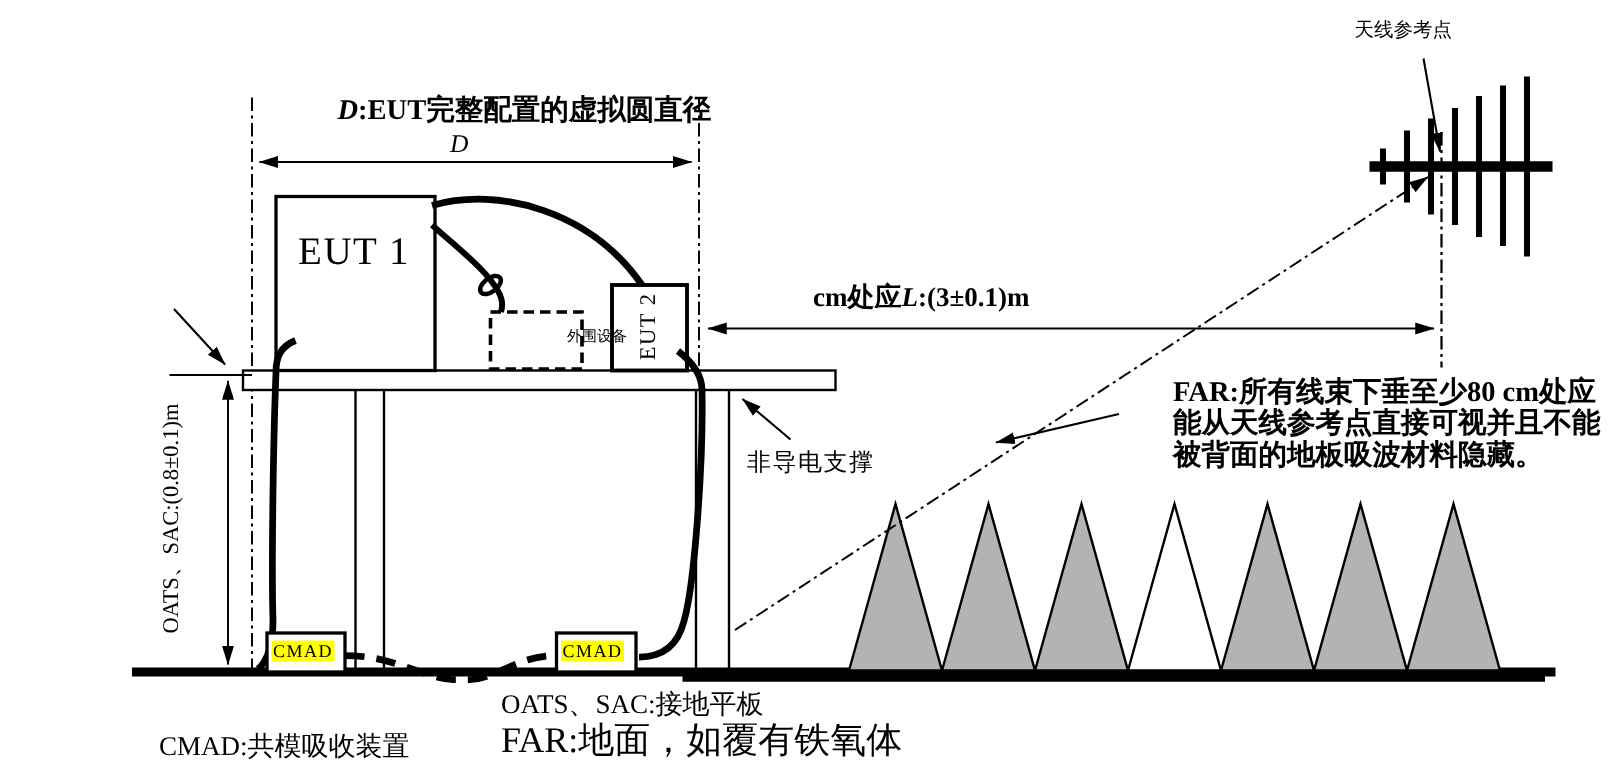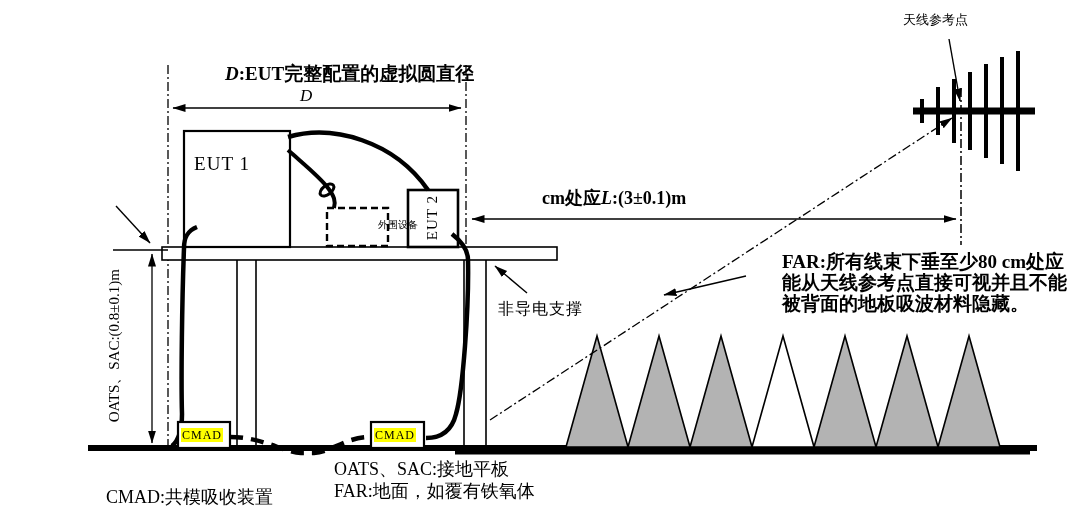--- a/index.html
+++ b/index.html
@@ -93,21 +93,21 @@
     <line x1="949" y1="39" x2="960" y2="101" stroke="#000" stroke-width="1.4" marker-end="url(#arr)"></line>
     <line x1="527" y1="293" x2="495" y2="266" stroke="#000" stroke-width="1.4" marker-end="url(#arr)"></line>
     <line x1="746" y1="276" x2="664" y2="295" stroke="#000" stroke-width="1.4" marker-end="url(#arr)"></line>
   </svg>
 
   <div class="lbl bold" style="left:196px;top:63px;font-size:19px;"><span class="it">D</span><span>:EUT完整配置的虚拟圆直径</span></div>
 
   <div class="lbl it" style="left:300px;top:86px;font-size:17px;">D</div>
 
 
-  <div class="lbl center" style="left:174px;top:153px;width:96px;font-size:19px;letter-spacing:1px;">EUT 1</div>
+  <div class="lbl center" style="left:188px;top:153px;width:96px;font-size:26px;letter-spacing:1px;">EUT 1</div>
 
   <div class="lbl center rot-ccw" style="left:403px;top:209px;width:60px;font-size:15px;letter-spacing:1px;">EUT 2</div>
 
   <div class="lbl center" style="left:328px;top:219px;width:44px;font-size:10px;margin-left:48px;">外围设备</div>
 
   <div class="lbl bold" style="left:513px;top:188px;font-size:18px;"><span>cm处应</span><span class="it">L</span><span>:(3±0.1)m</span></div>
 
   <div class="lbl" style="left:903px;top:13px;font-size:13px;">天线参考点</div>
 
   <div class="lbl center rot-ccw" style="left:20px;top:337px;width:190px;font-size:15px;">OATS、SAC:(0.8±0.1)m</div>
@@ -121,15 +121,15 @@
   </div>
 
   <div class="lbl" style="left:181px;top:425px;"><span class="cmad-tag">CMAD</span></div>
 
   <div class="lbl" style="left:374px;top:425px;"><span class="cmad-tag">CMAD</span></div>
 
   <div class="lbl" style="left:106px;top:463px;font-size:18px;margin-top:24px;">CMAD:共模吸收装置</div>
 
   <div class="lbl" style="left:334px;top:459px;font-size:18px;">OATS、SAC:接地平板</div>
 
-  <div class="lbl" style="left:334px;top:481px;font-size:18px;">FAR:地面，如覆有铁氧体</div>
+  <div class="lbl" style="left:334px;top:481px;font-size:24px;">FAR:地面，如覆有铁氧体</div>
 
 </div>
 
 </body></html>

